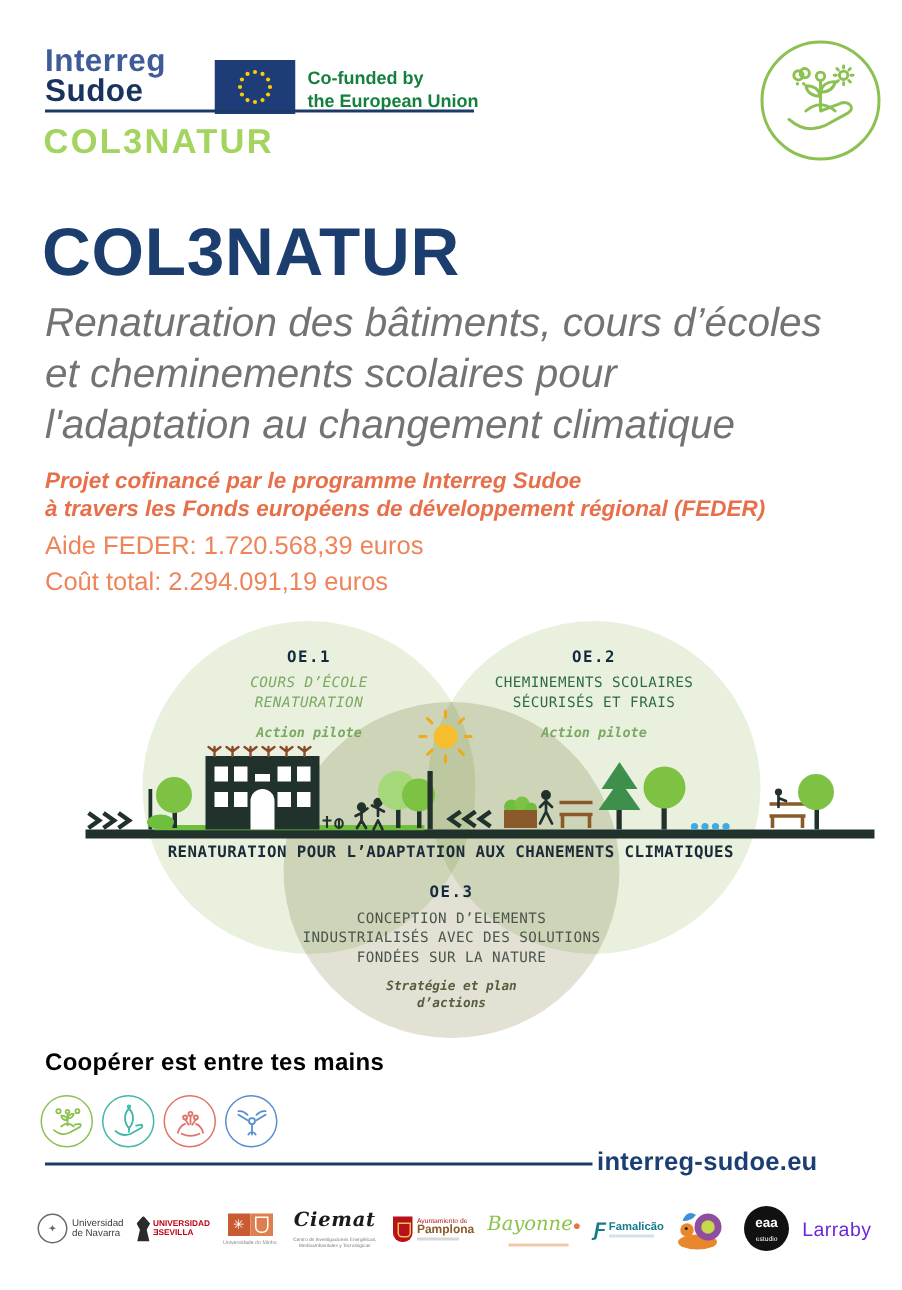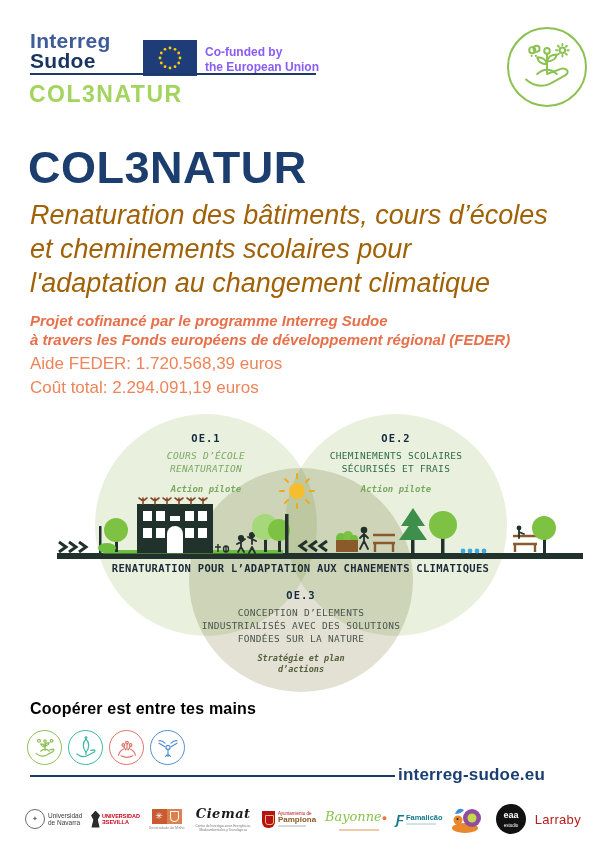--- a/index.html
+++ b/index.html
@@ -4,28 +4,28 @@
 <style>
   html,body{margin:0;padding:0;background:#ffffff;}
   .page{position:relative;width:601px;height:860px;background:#ffffff;overflow:hidden;
         font-family:"Liberation Sans",sans-serif;}
 
   
   .brand{position:absolute;left:30px;top:31px;line-height:20px;font-weight:bold;}
   .brand-l1{font-size:21px;color:#3F5C99;letter-spacing:.3px;}
   .brand-l2{font-size:21px;color:#19335F;letter-spacing:.3px;}
   .eu-flag{position:absolute;left:143px;top:40px;}
-  .eu-text{position:absolute;left:205px;top:45px;font-size:12px;font-weight:bold;color:#8b5cf6;line-height:15px;}
+  .eu-text{position:absolute;left:205px;top:45px;font-size:12px;font-weight:bold;color:#15803d;line-height:15px;}
   .header-rule{position:absolute;left:30px;top:73px;width:286px;height:2px;background:#1B3A66;}
   .program-name{position:absolute;left:29px;top:81px;font-size:23px;font-weight:bold;color:#A2D45E;letter-spacing:1.5px;}
   .hero-icon{position:absolute;left:507px;top:27px;width:80px;height:80px;border:2.5px solid #8CC152;border-radius:50%;display:flex;align-items:center;justify-content:center;box-sizing:border-box;}
 
   
   .title{position:absolute;left:28px;top:142px;font-size:45px;font-weight:bold;color:#1C3E6E;letter-spacing:.5px;}
-  .subtitle{position:absolute;left:30px;top:198px;font-style:italic;font-size:27px;color:#a16207;line-height:34px;}
+  .subtitle{position:absolute;left:30px;top:198px;font-style:italic;font-size:27px;color:#737373;line-height:34px;}
   .funding{position:absolute;left:30px;top:311px;font-size:15px;font-weight:bold;font-style:italic;color:#E76F4A;line-height:19px;}
   .amounts{position:absolute;left:30px;top:352px;font-size:17px;color:#EE8459;line-height:24px;}
 
   
   .venn-circle{position:absolute;border-radius:50%;mix-blend-mode:multiply;}
   .vc-left {left:95px; top:414px;width:222px;height:222px;background:#E9F1DE;}
   .vc-right{left:285px;top:414px;width:222px;height:222px;background:#E9F1DE;}
   .vc-bottom{left:189px;top:468px;width:224px;height:224px;background:#E2E1D3;}
   .oe{position:absolute;text-align:center;font-family:"DejaVu Sans Mono",monospace;z-index:5;}
   .oe-id{font-size:10.5px;font-weight:bold;color:#142A3E;letter-spacing:1px;margin-bottom:5px;}
@@ -82,21 +82,21 @@
   .bay-dot{color:#E8743E;font-size:9px;}
   .bay-bar{width:40px;height:2px;background:#f0c9a8;margin-top:1px;margin-left:6px;}
   .fama{display:flex;align-items:center;gap:2px;}
   .fama-f{font-size:13px;font-weight:bold;color:#157A8C;font-style:italic;}
   .fama-col{display:flex;flex-direction:column;}
   .fama-name{font-size:7.5px;font-weight:bold;color:#157A8C;}
   .fama-bar{width:30px;height:2px;background:#cfe3e8;margin-top:1px;}
   .eaa{width:30px;height:30px;border-radius:50%;background:#111111;display:flex;flex-direction:column;align-items:center;justify-content:center;color:#fff;}
   .eaa-l1{font-size:9px;font-weight:bold;line-height:9px;}
   .eaa-l2{font-size:4.5px;line-height:5px;}
-  .larraby{font-size:13px;color:#b91c1c;letter-spacing:.3px;}
+  .larraby{font-size:13px;color:#6d28d9;letter-spacing:.3px;}
 </style>
 </head>
 <body>
 
 <div class="page">
 
   <div class="brand">
     <div class="brand-l1">Interreg</div>
     <div class="brand-l2">Sudoe</div>
   </div>

